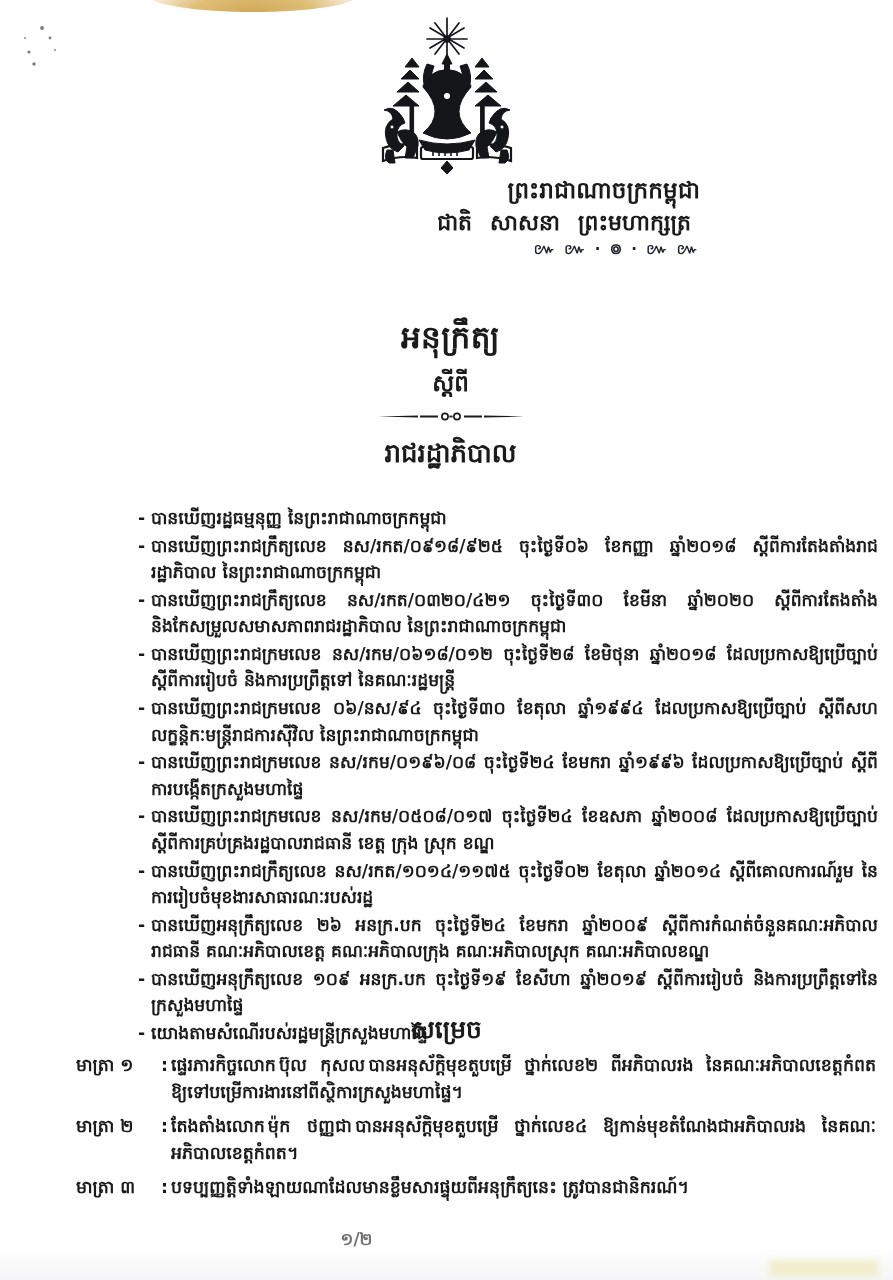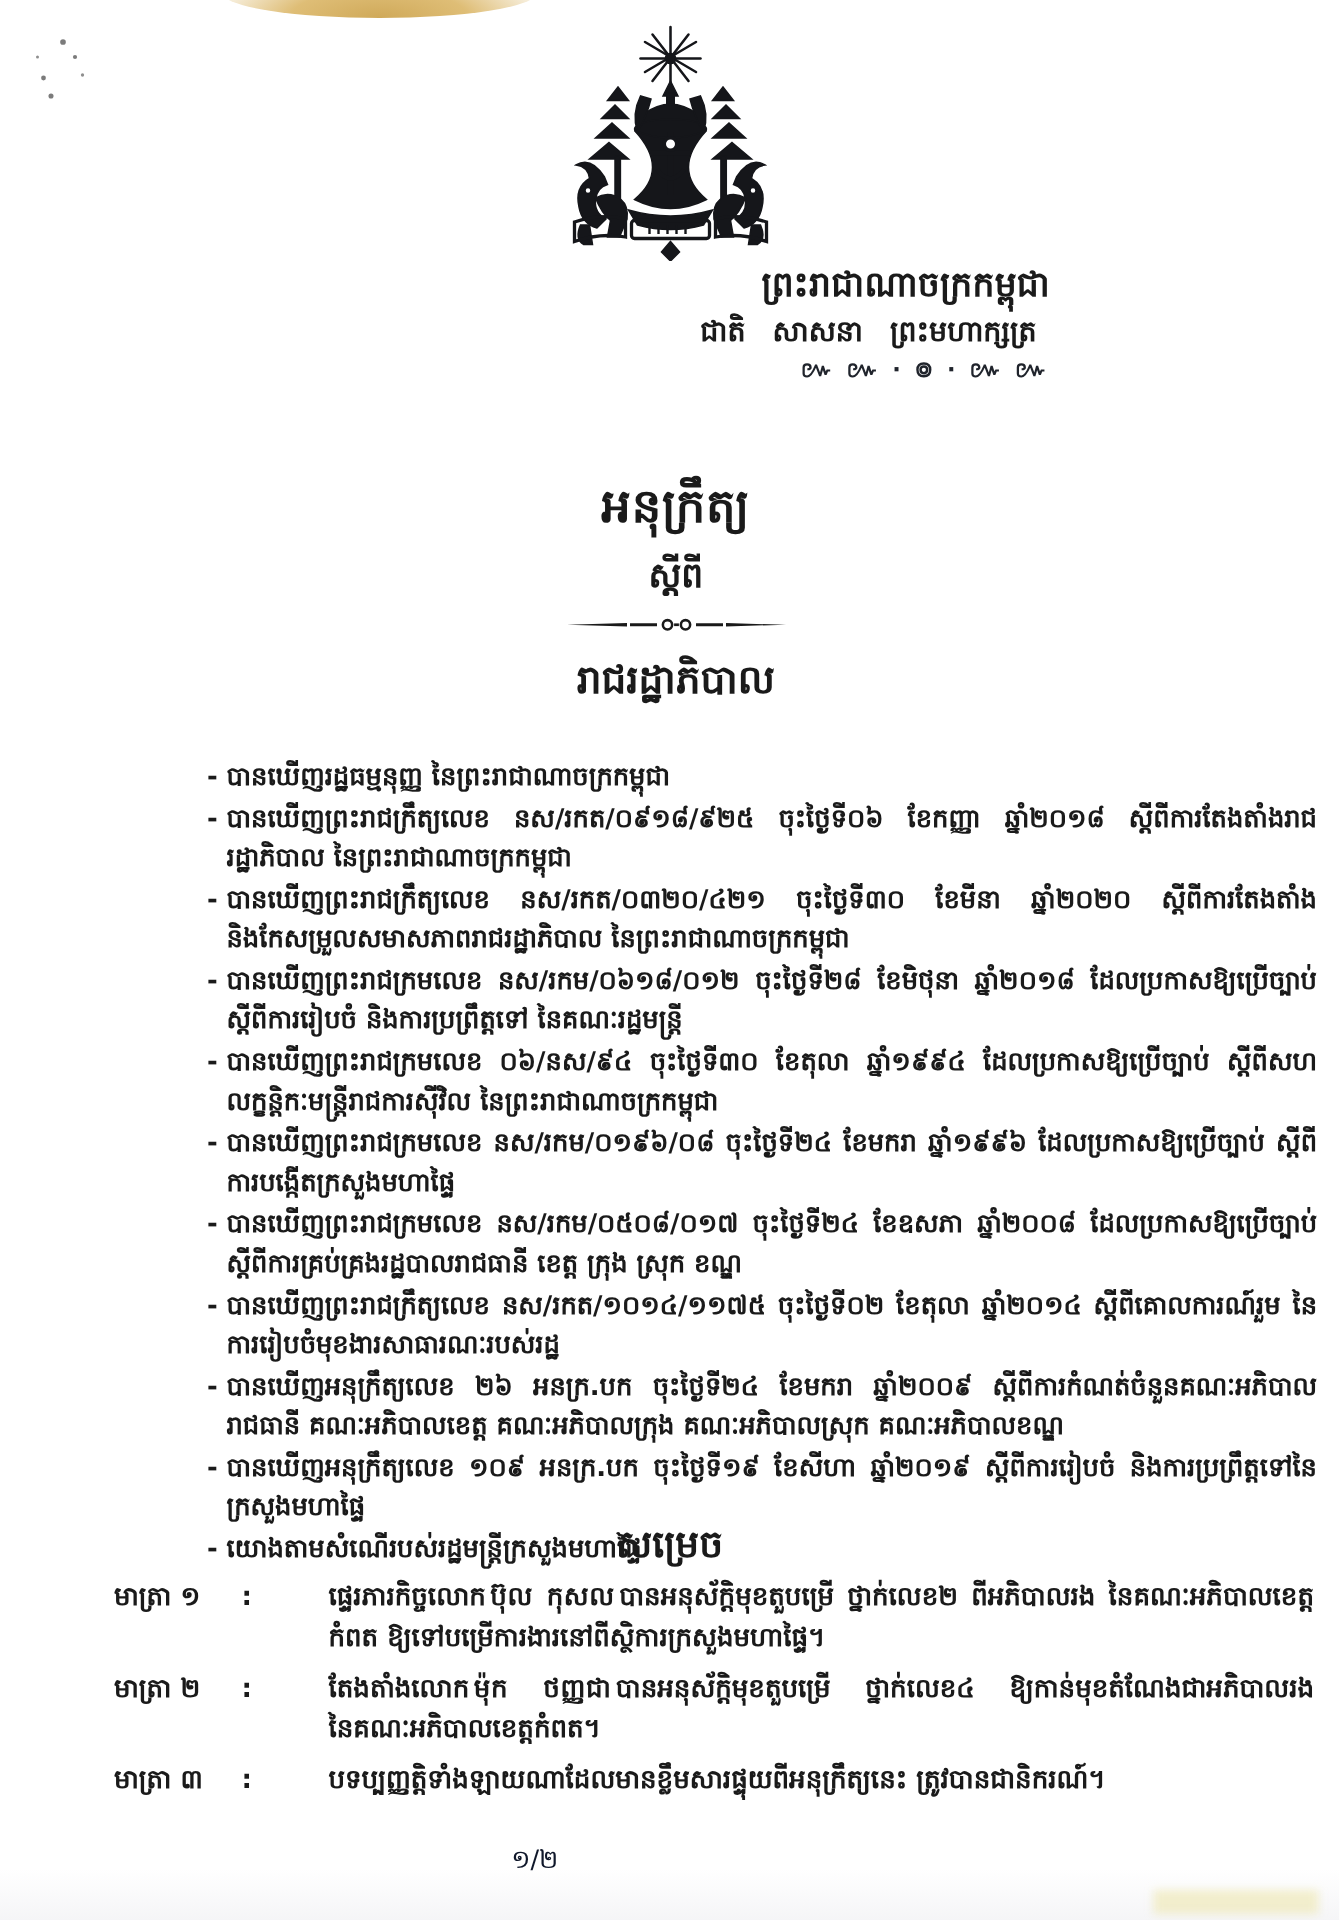--- a/index.html
+++ b/index.html
@@ -80,21 +80,21 @@
     width: 400px;
     text-align: right;
     line-height: 1.12;
   }
   .kingdom-line {
     font-size: 23px;
     font-weight: bold;
     letter-spacing: 0.2px;
   }
   .motto-line {
-    font-size: 19px;
+    font-size: 22px;
     font-weight: bold;
     margin-top: 7px;
   }
   .motto-line span { margin: 0 9px; }
   #motto-divider {
     margin-top: 6px;
     font-size: 15px;
     letter-spacing: 2px;
     font-weight: bold;
     color: #20242c;
@@ -220,38 +220,37 @@
     white-space: nowrap;
   }
   .article-colon {
     flex: 0 0 auto;
     width: 13px;
     text-align: center;
   }
   .article-body {
     flex: 1 1 auto;
     text-align: justify;
-    margin-left: 48px;
   }
   .person-name {
     font-weight: bold;
     letter-spacing: 0.4px;
     padding: 0 3px;
   }
 
   
   #page-number {
     position: absolute;
     left: 0;
     top: 1228px;
     width: 713px;
     text-align: center;
     font-size: 17px;
-    font-weight: normal;
-    color: #0f172a;
+    font-weight: bold;
+    color: #737373;
   }
 </style>
 </head>
 <body>
 
 <div id="page">
 
   <div id="scan-top-edge"></div>
 
   <svg id="scan-speckle-left" viewBox="0 0 54 46" aria-hidden="true">

